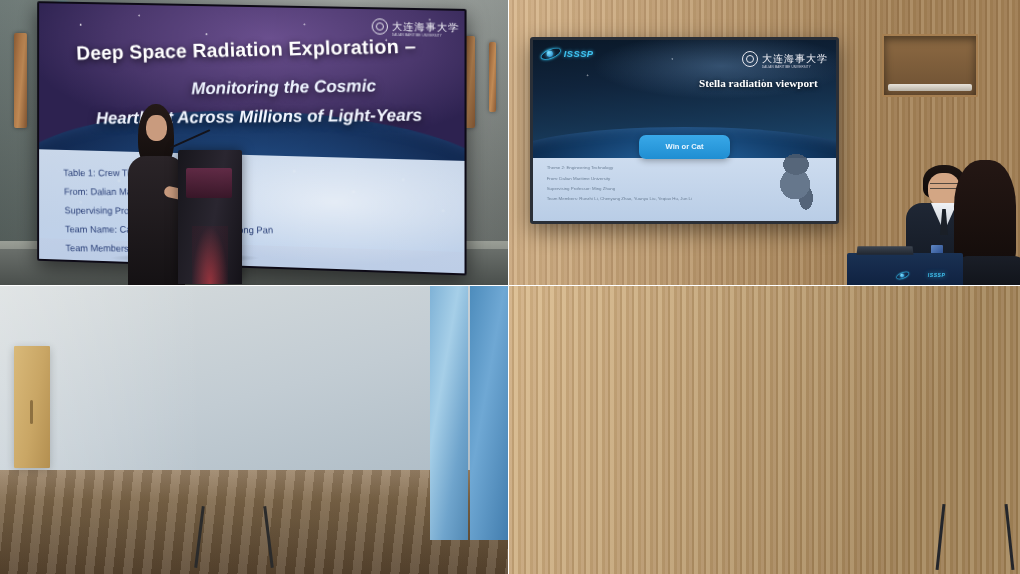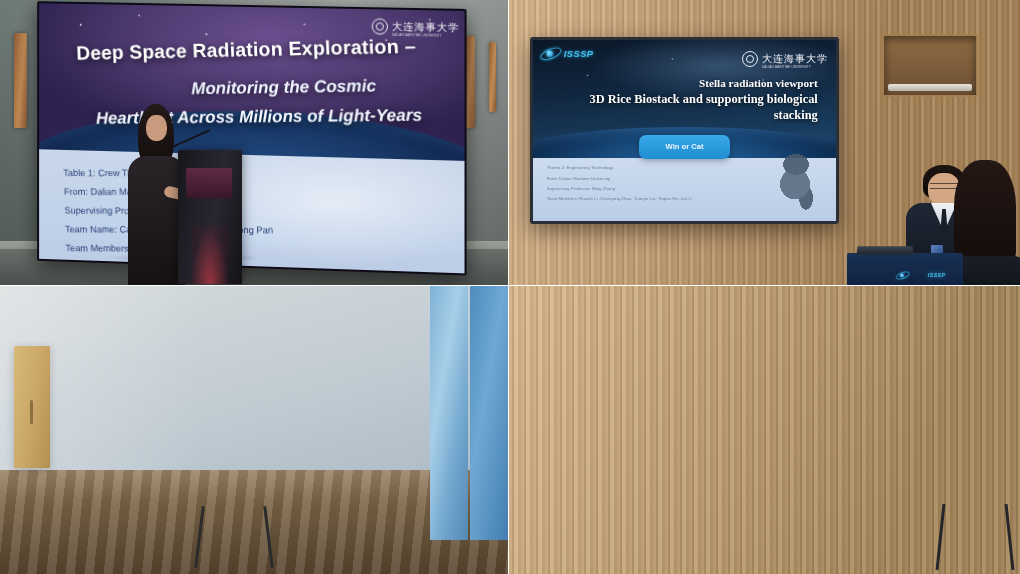--- a/index.html
+++ b/index.html
@@ -294,21 +294,20 @@
       <div class="dmu-logo" style="position:absolute;right:8px;top:8px;">
         <span class="dmu-seal"></span>
         <span>
           <span class="dmu-cn">大连海事大学</span>
           <span class="dmu-en">DALIAN MARITIME UNIVERSITY</span>
         </span>
       </div>
 
       <div class="s2-title">
         <div class="s2-t1">Stella radiation viewport</div>
-        <div class="s2-t2">3D Rice Biostack and supporting biological stacking</div>
       </div>
 
       <div class="s2-btn">Win or Cat</div>
 
       <div class="s2-meta">
         <div>Theme 2: Engineering Technology</div>
         <div>From: Dalian Maritime University</div>
         <div>Supervising Professor: Ming Zhang</div>
         <div>Team Members: Runzhi Li, Chenyang Zhao, Yuanyu Liu, Yeqiao Hu, Jun Li</div>
       </div>

